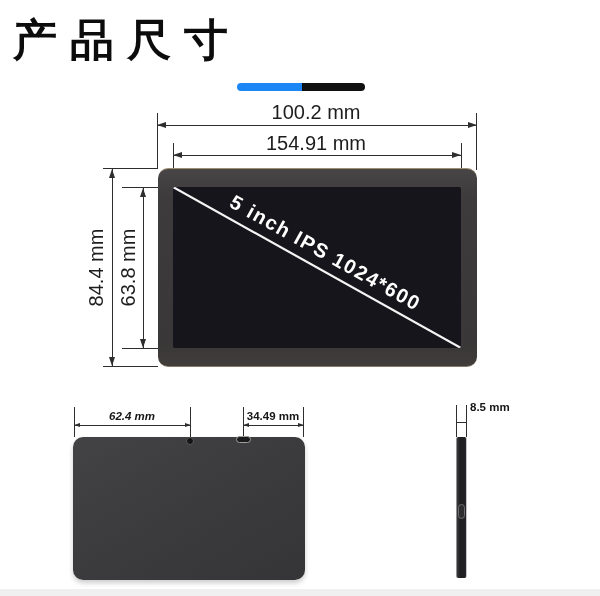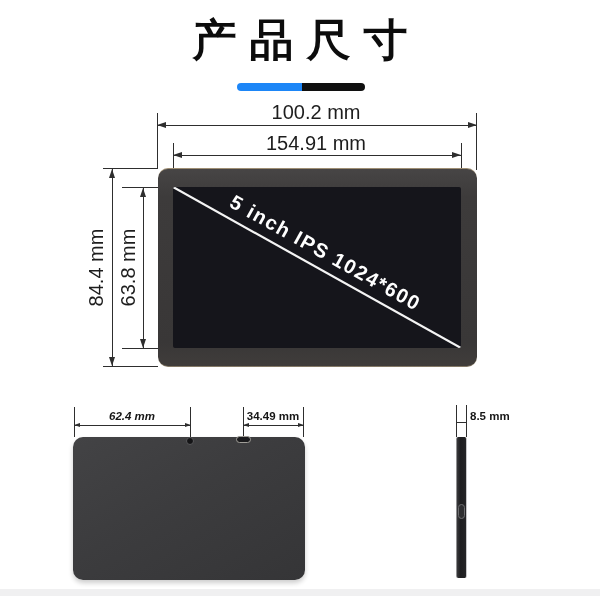--- a/index.html
+++ b/index.html
@@ -1,21 +1,21 @@
 <!DOCTYPE html>
 <html><head>
 <meta charset="utf-8">
 <style>
   * { margin:0; padding:0; box-sizing:border-box; }
   html,body { width:600px; height:596px; background:#ffffff; overflow:hidden;
               font-family:"Liberation Sans","DejaVu Sans",sans-serif; }
   .canvas { position:relative; width:600px; height:596px; background:#ffffff; }
 
   
-  .page-title { position:absolute; top:14px; left:0; width:600px; text-align:center;
+  .page-title { position:absolute; top:14px; left:0; width:600px; text-align:left;
                 font-size:44px; font-weight:700; color:#0c0c0c; letter-spacing:13px;
                 padding-left:13px; line-height:1.2; }
   .title-underline { position:absolute; left:237px; top:83px; width:128px; height:8px;
                      border-radius:4px; }
 
   
   .ext { position:absolute; background:#2e2e2e; }
   .dim-h { position:absolute; height:1px; background:#2e2e2e; }
   .dim-h::before { content:""; position:absolute; left:0; top:-3.5px; width:0; height:0;
                    border-style:solid; border-width:3.5px 9px 3.5px 0;
@@ -117,19 +117,19 @@
   <div class="ext" style="left:303px; top:407px; width:1px; height:30px;"></div>
   <div class="dim-h small" style="left:243px; top:425px; width:61px;"></div>
 
   <div class="back-body"></div>
   <div class="mic-hole"></div>
   <div class="usbc-port"></div>
 
   <div class="ext" style="left:456px; top:405px; width:1px; height:32px;"></div>
   <div class="ext" style="left:466px; top:405px; width:1px; height:32px;"></div>
   <div class="ext" style="left:456px; top:422px; width:11px; height:1px;"></div>
-  <div class="dim-label sm" style="left:470px; top:410px;">8.5 mm</div>
+  <div class="dim-label sm" style="left:470px; top:401px;">8.5 mm</div>
 
   <div class="side-body"></div>
   <div class="side-slot"></div>
 
   <div class="bottom-strip"></div>
 </div>
 
 </body></html>

